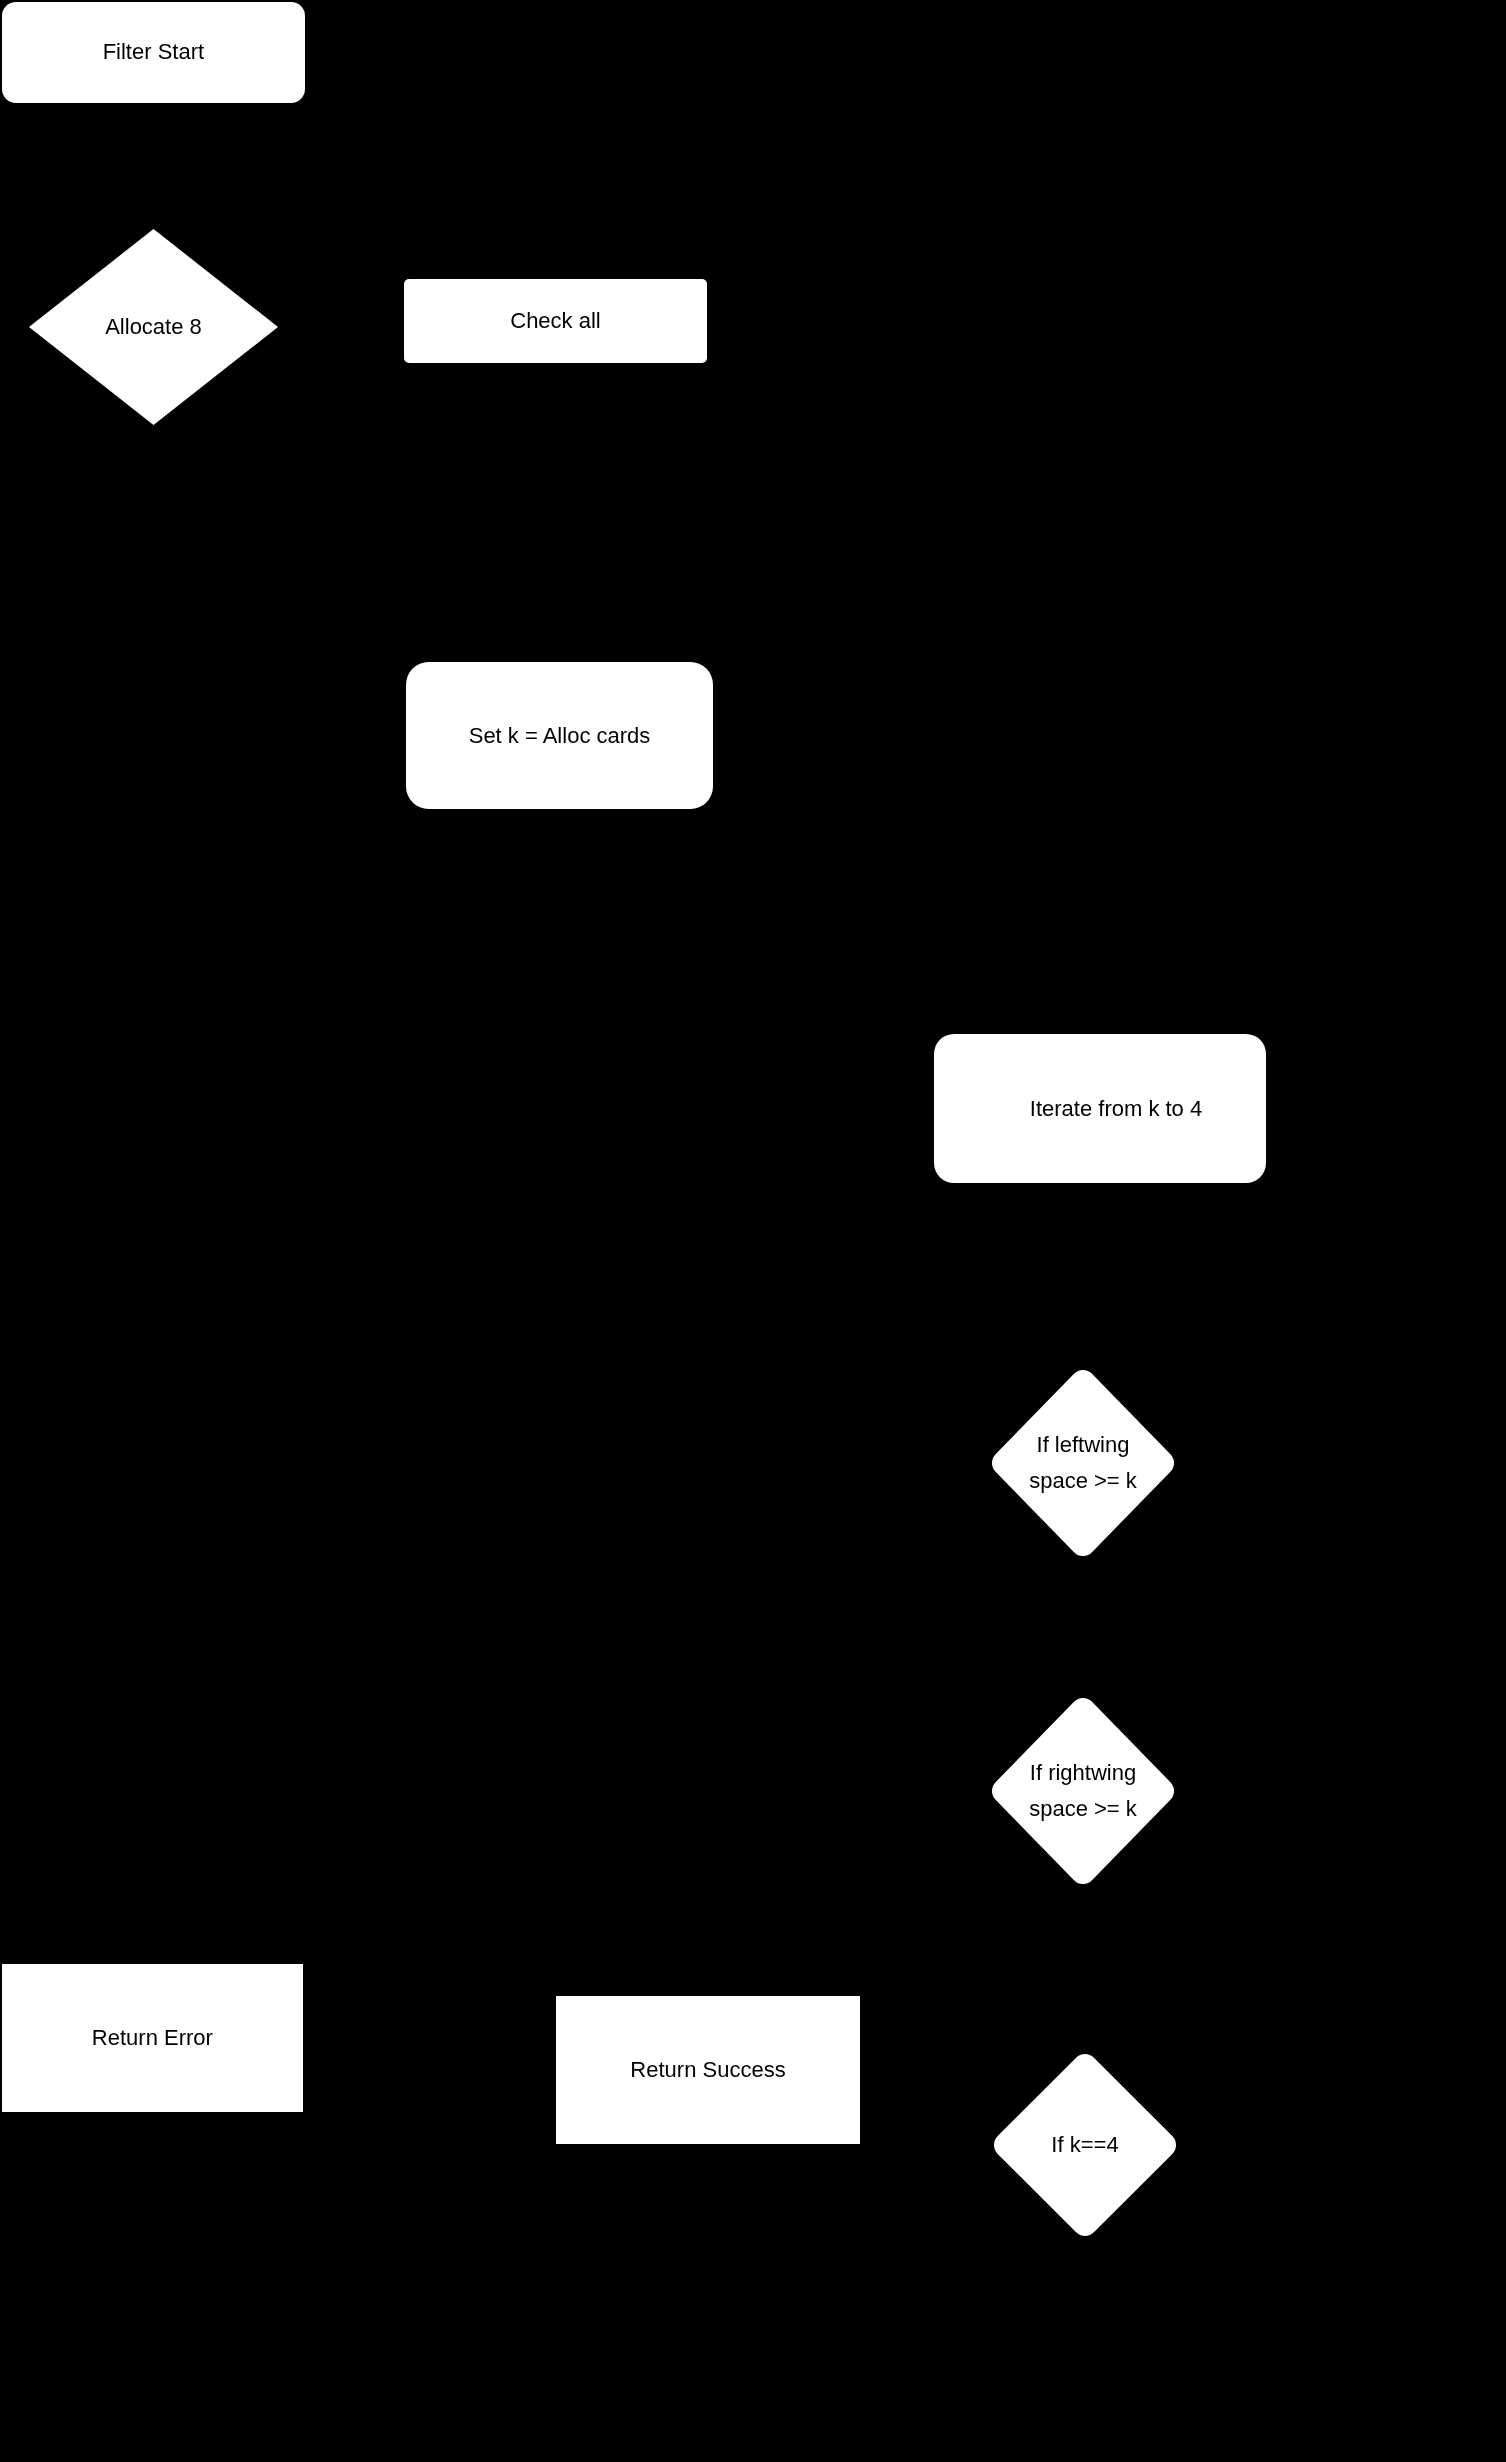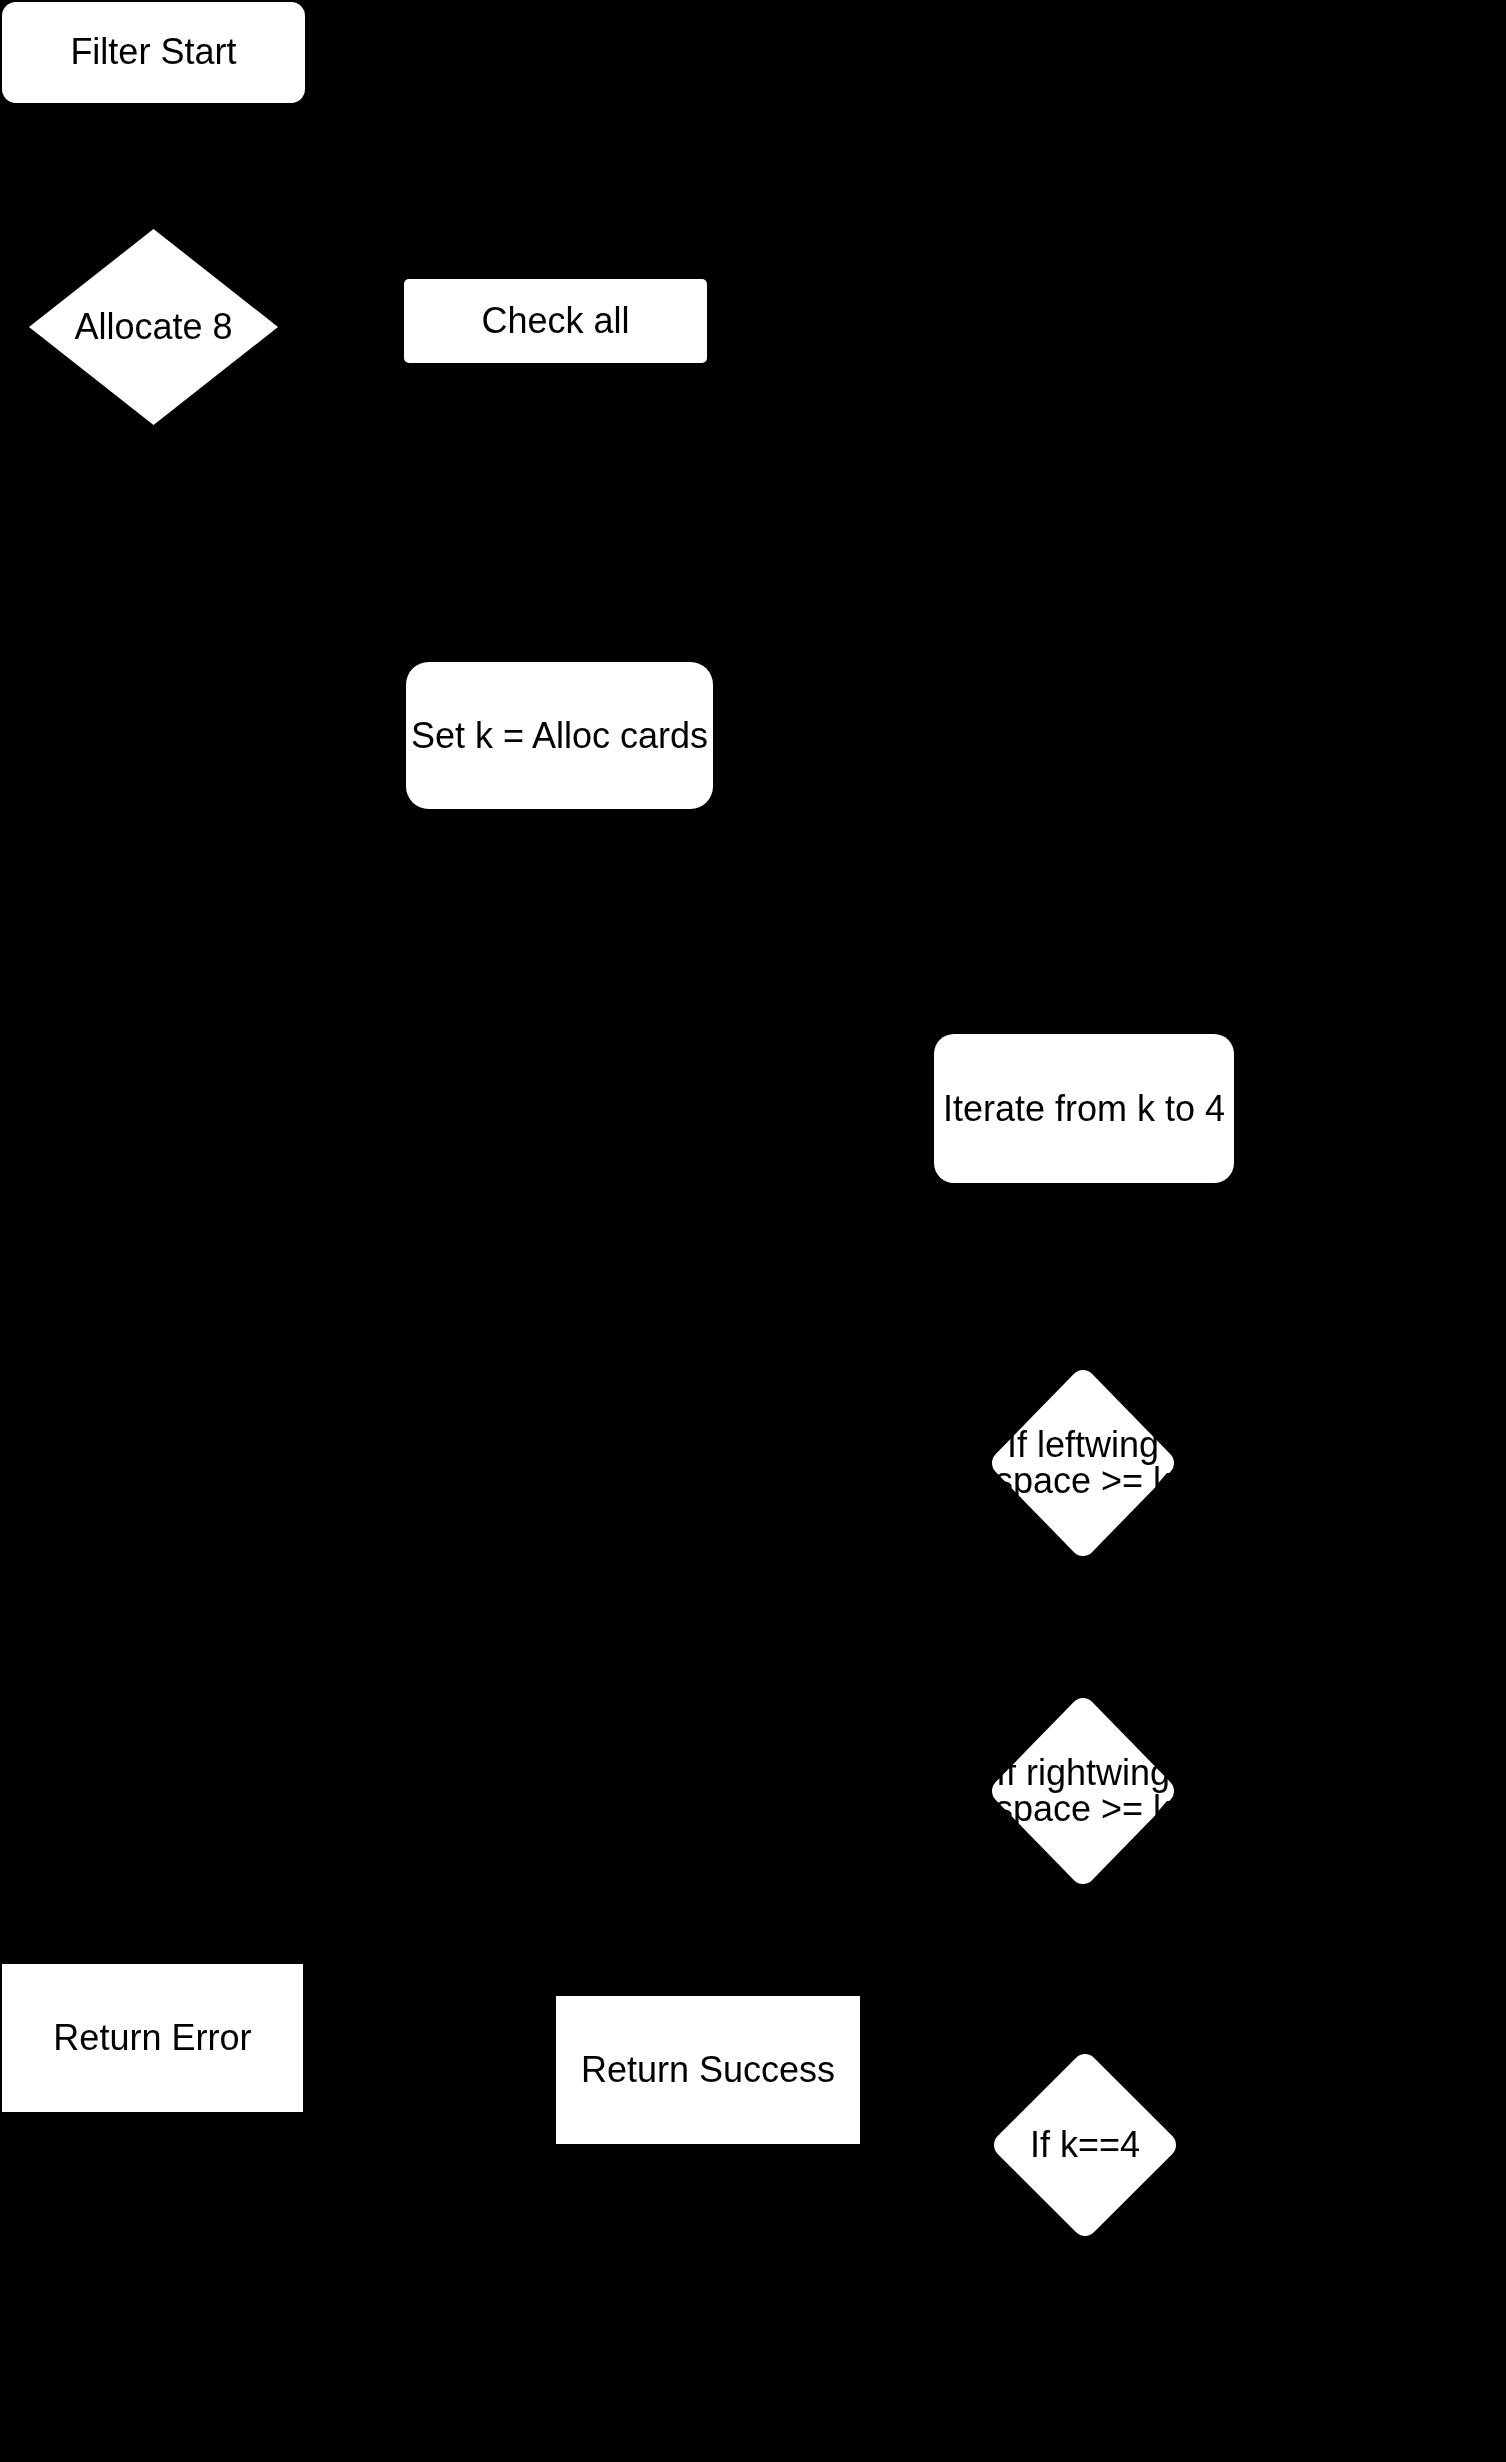--- a/index.html
+++ b/index.html
@@ -14,21 +14,21 @@
     background: var(--bg, #000000);
     overflow: hidden;
     font-family: "Liberation Sans", sans-serif;
   }
   .node {
     position: absolute;
     display: flex;
     align-items: center;
     justify-content: center;
     color: var(--text, #000000);
-    font-size: 36px;
+    font-size: 22px;
     line-height: 36px;
     text-align: center;
     white-space: pre-line;
   }
   .box {
     background: var(--fill, #ffffff);
   }
   .diamond {
     background: transparent;
   }
@@ -50,21 +50,21 @@
     stroke-width: 40;
     stroke-linejoin: round;
   }
 
   
   #n-filter-start   { left: 1.9px;    top: 1.9px;    width: 303px; height: 101px; border-radius: 14px; }
   #n-allocate-8     { left: 29px;   top: 229px;  width: 249px; height: 196px; }
   #n-check-all      { left: 404px;  top: 279px;  width: 303px; height: 84px; border-radius: 5px; }
   #n-allocate-124   { left: 53px;   top: 633px; width: 203px; height: 196px; }
   #n-set-k          { left: 406px;  top: 662px; width: 307px; height: 147px; border-radius: 22.6px; }
-  #n-iterate        { left: 934px; top: 1034px; width: 300px; height: 149px; border-radius: 20px; }
+  #n-iterate        { left: 934px; top: 1034px; width: 300px; height: 149px; border-radius: 20px; padding-left: 32px; }
   #n-if-leftwing    { left: 992px; top: 1370px; width: 182px; height: 186px; }
   #n-if-rightwing   { left: 992px; top: 1698px; width: 182px; height: 186px; }
   #n-return-error   { left: 1.9px;    top: 1964px; width: 301px; height: 148px; border-radius: 0; }
   #n-return-success { left: 556px;  top: 1964px; width: 304px; height: 148px; border-radius: 0; margin-top: 32px; }
   #n-if-k4          { left: 994px; top: 2054px; width: 182px; height: 182px; }
 </style>
 </head>
 <body>
 
 <div class="stage">

